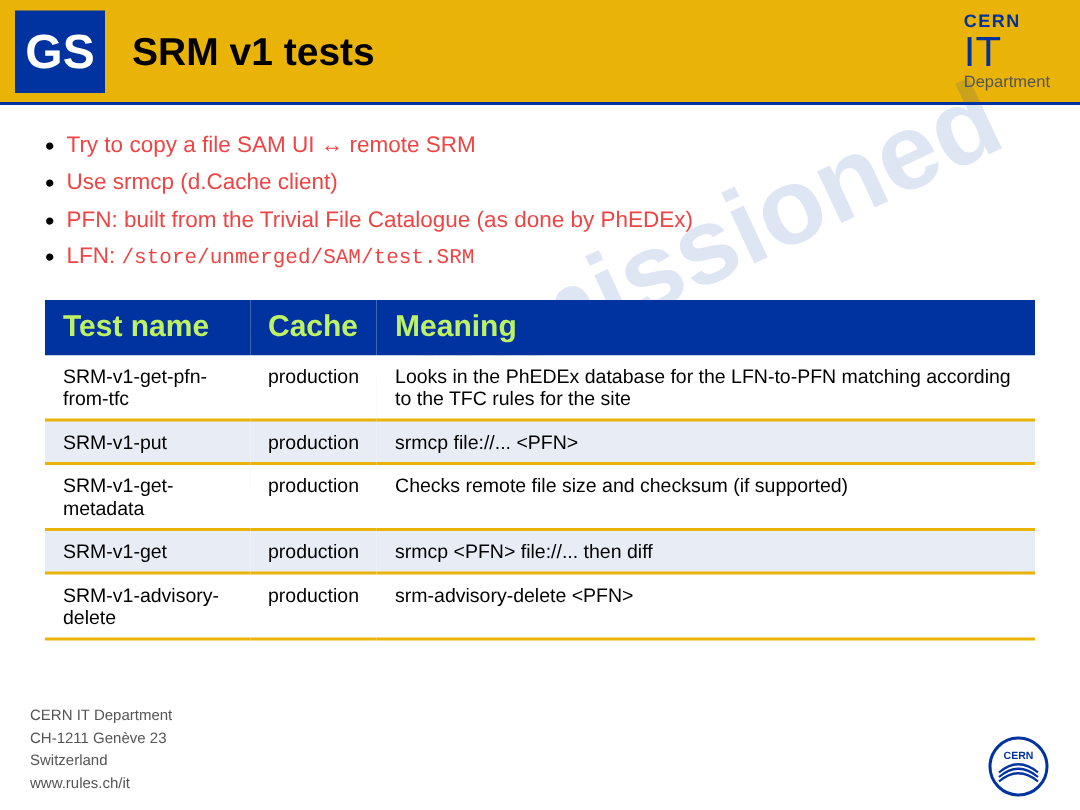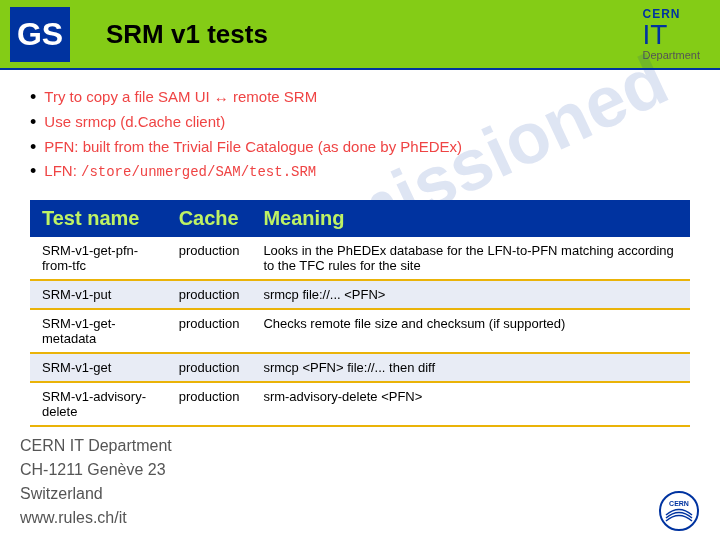--- a/index.html
+++ b/index.html
@@ -8,21 +8,21 @@
       width: 720px;
       height: 540px;
       font-family: Arial, Helvetica, sans-serif;
       background: #fff;
       overflow: hidden;
       position: relative;
     }
 
     
     .header {
-      background: #84cc16;
+      background: #eab308;
       display: flex;
       align-items: center;
       padding: 10px 20px 10px 10px;
       border-bottom: 2px solid #0033a0;
       position: relative;
       height: 70px;
     }
 
     .header-gs {
       background: #0033a0;
@@ -36,21 +36,20 @@
       justify-content: center;
       margin-right: 18px;
       flex-shrink: 0;
     }
 
     .header-title {
       font-size: 26px;
       font-weight: bold;
       color: #000;
       flex: 1;
-      margin-left: 18px;
     }
 
     .cern-it-logo {
       display: flex;
       flex-direction: column;
       align-items: flex-start;
     }
 
     .cern-text {
       font-size: 12px;
@@ -156,21 +155,21 @@
       z-index: 1;
       white-space: nowrap;
       line-height: 1;
     }
 
     
     .footer {
       position: absolute;
       bottom: 10px;
       left: 20px;
-      font-size: 16px;
+      font-size: 10px;
       color: #555;
       line-height: 1.5;
     }
 
     .footer-cern-logo {
       position: absolute;
       bottom: 8px;
       right: 20px;
       width: 42px;
       height: 42px;

